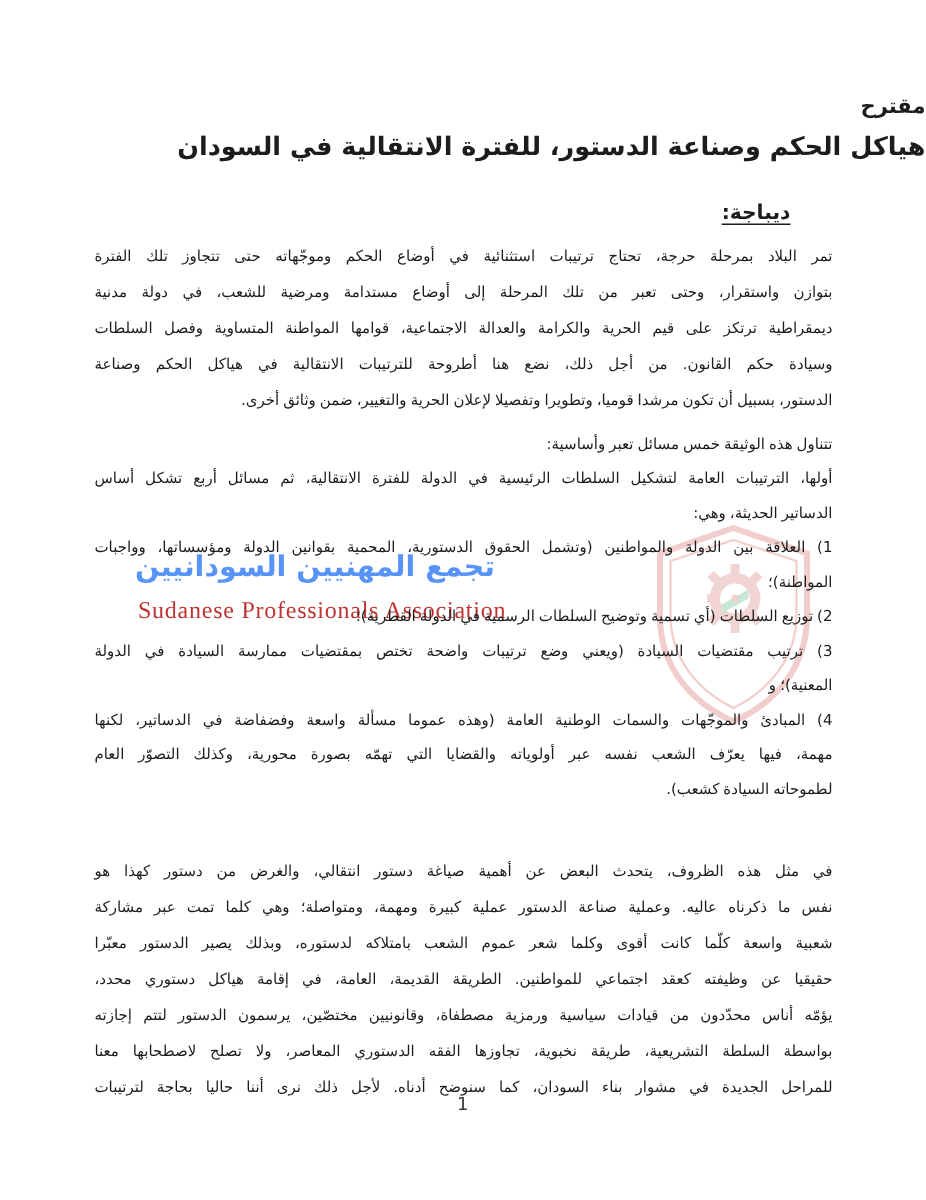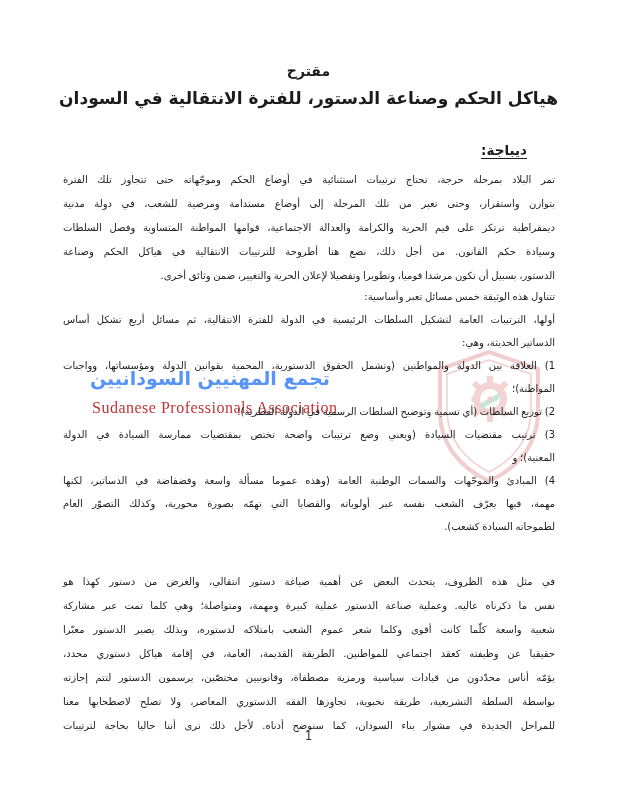--- a/index.html
+++ b/index.html
@@ -23,26 +23,26 @@
     position:absolute;left:92px;top:399px;width:360px;
     font-family:"Liberation Serif","DejaVu Serif",serif;
     font-size:16px;color:#b91c1c;opacity:.9;
     white-space:nowrap;letter-spacing:.5px;
   }
   .wm-logo{position:absolute;left:430px;top:347px;opacity:.5;}
   
   .textlayer{position:absolute;inset:0;z-index:2;}
   .title-block{
     position:absolute;top:58px;left:0;width:617px;
-    text-align:center;direction:rtl;
+    direction:rtl;
   }
   .title-1{font-size:14px;font-weight:700;line-height:27px;}
   .title-2{font-size:17px;font-weight:700;line-height:27px;}
   .content{position:absolute;left:63px;width:492px;direction:rtl;}
-  #block-a{top:138px;}
+  #block-a{top:129px;}
   #block-b{top:285px;}
   #block-c{top:570px;}
   .preamble-heading{
     line-height:24px;text-align:right;padding-left:28px;
     direction:rtl;text-align:left; 
   }
   .preamble-heading{text-align:right;padding-right:28px;padding-left:0;}
   .preamble-heading span{
     font-size:13.5px;font-weight:700;
     text-decoration:underline;text-underline-offset:3px;

